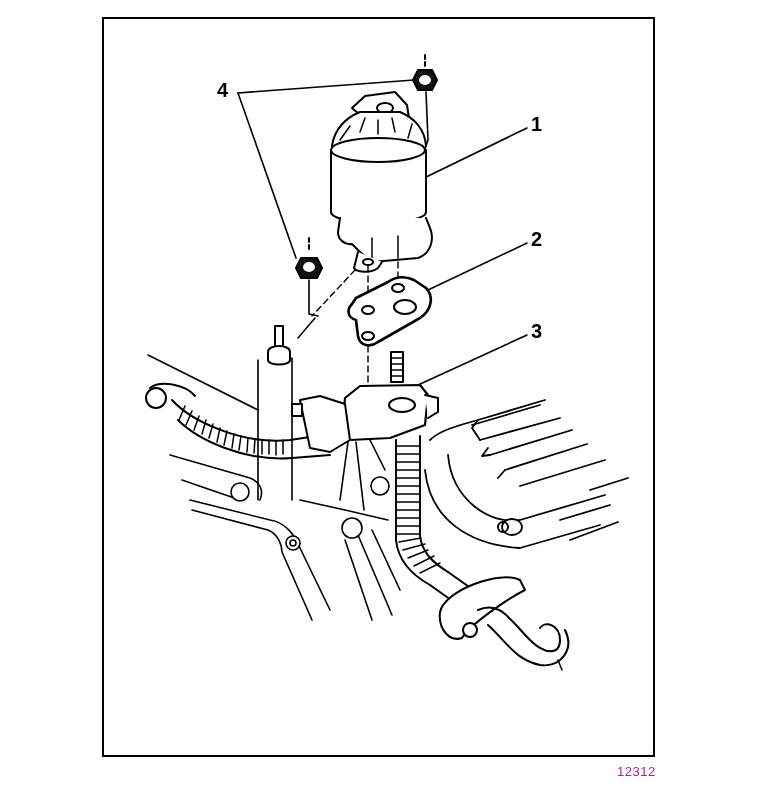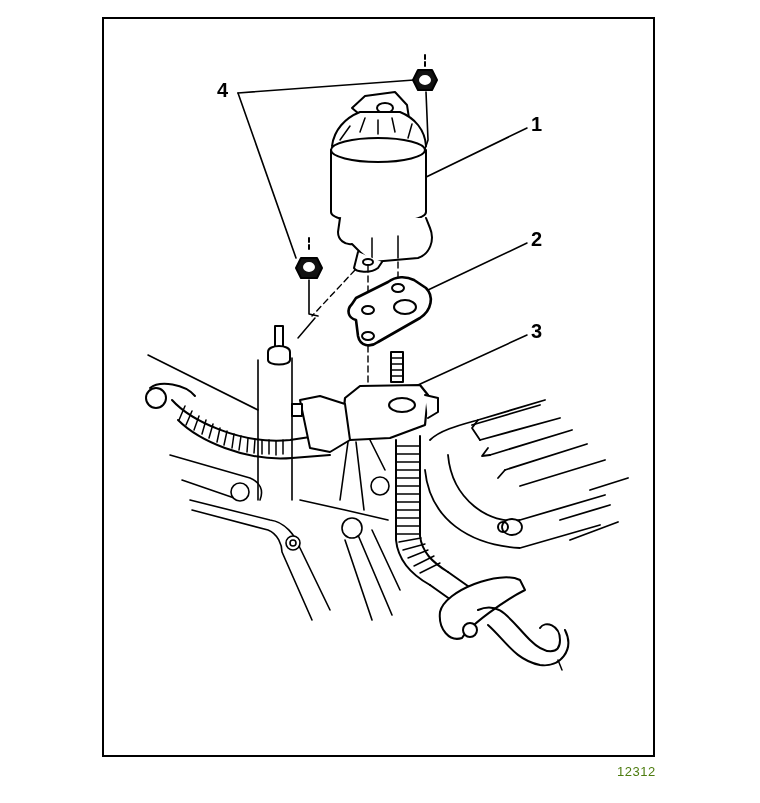--- a/index.html
+++ b/index.html
@@ -3,21 +3,21 @@
 <meta charset="utf-8">
 <style>
   html, body { margin: 0; padding: 0; background: #ffffff; }
   body { width: 760px; height: 803px; position: relative; overflow: hidden;
          font-family: "Liberation Sans", sans-serif; }
   .frame { position: absolute; left: 102px; top: 17px; width: 553px; height: 740px;
            border: 2px solid #000; box-sizing: border-box; }
   svg.art { position: absolute; left: 0; top: 0; }
   .callout { position: absolute; font-family: "Liberation Sans", sans-serif; font-weight: bold;
              font-size: 20px; color: #000; line-height: 1; }
-  .fig-num { position: absolute; left: 617px; top: 764px; font-size: 13px; color: #4d7c0f;
+  .fig-num { position: absolute; left: 617px; top: 764px; font-size: 13px; color: #a21caf;
              font-family: "Liberation Sans", sans-serif; letter-spacing: 0.5px; }
 </style>
 </head>
 <body>
 
 <div class="frame"></div>
 
 <svg class="art" width="760" height="803" viewBox="0 0 760 803" fill="none" stroke="#000" stroke-width="2" stroke-linecap="round" stroke-linejoin="round">
 
   <g stroke-width="1.6">

